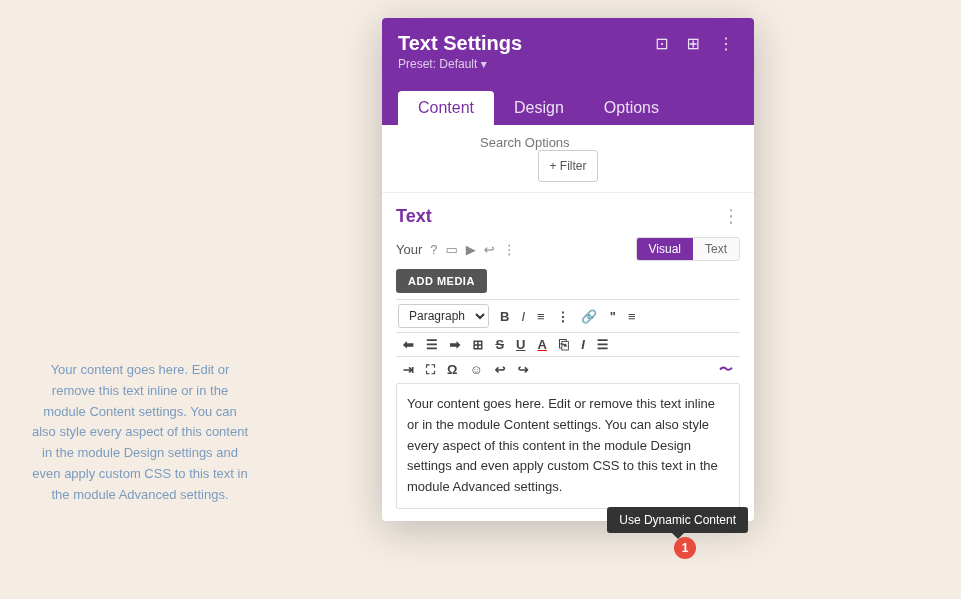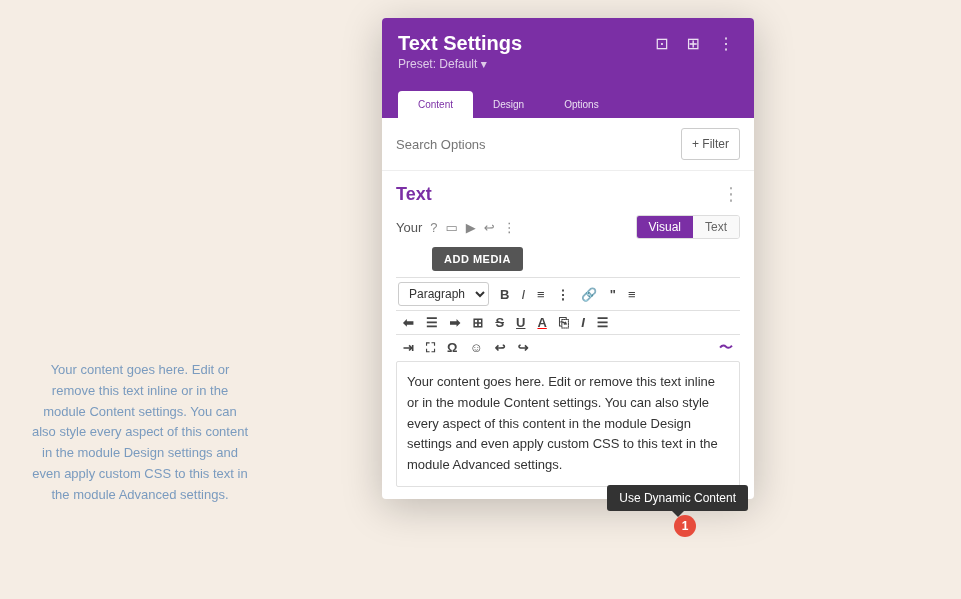--- a/index.html
+++ b/index.html
@@ -76,38 +76,39 @@
       cursor: pointer;
     }
 
     .panel-tabs {
       display: flex;
       gap: 0;
     }
 
     .panel-tab {
       color: rgba(255,255,255,0.85);
-      font-size: 10px;
+      font-size: 16px;
       font-weight: 500;
       padding: 8px 20px;
       cursor: pointer;
       border-radius: 4px 4px 0 0;
     }
 
     .panel-tab.active {
       background: #fff;
       color: #7b2fa5;
     }
 
     
     .search-bar {
       display: flex;
       align-items: center;
       padding: 10px 14px;
       border-bottom: 1px solid #eee;
+      flex-direction: column;
     }
 
     .search-input {
       flex: 1;
       border: none;
       outline: none;
       font-size: 13px;
       color: #aaa;
       background: transparent;
     }
@@ -191,21 +192,20 @@
       background: #7b2fa5;
       color: #fff;
     }
 
     
     .add-media-row {
       display: flex;
       align-items: center;
       gap: 8px;
       margin-bottom: 6px;
-      margin-left: 36px;
     }
 
     .add-media-btn {
       background: #555;
       color: #fff;
       border: none;
       border-radius: 3px;
       padding: 6px 12px;
       font-size: 11px;
       font-weight: 700;

